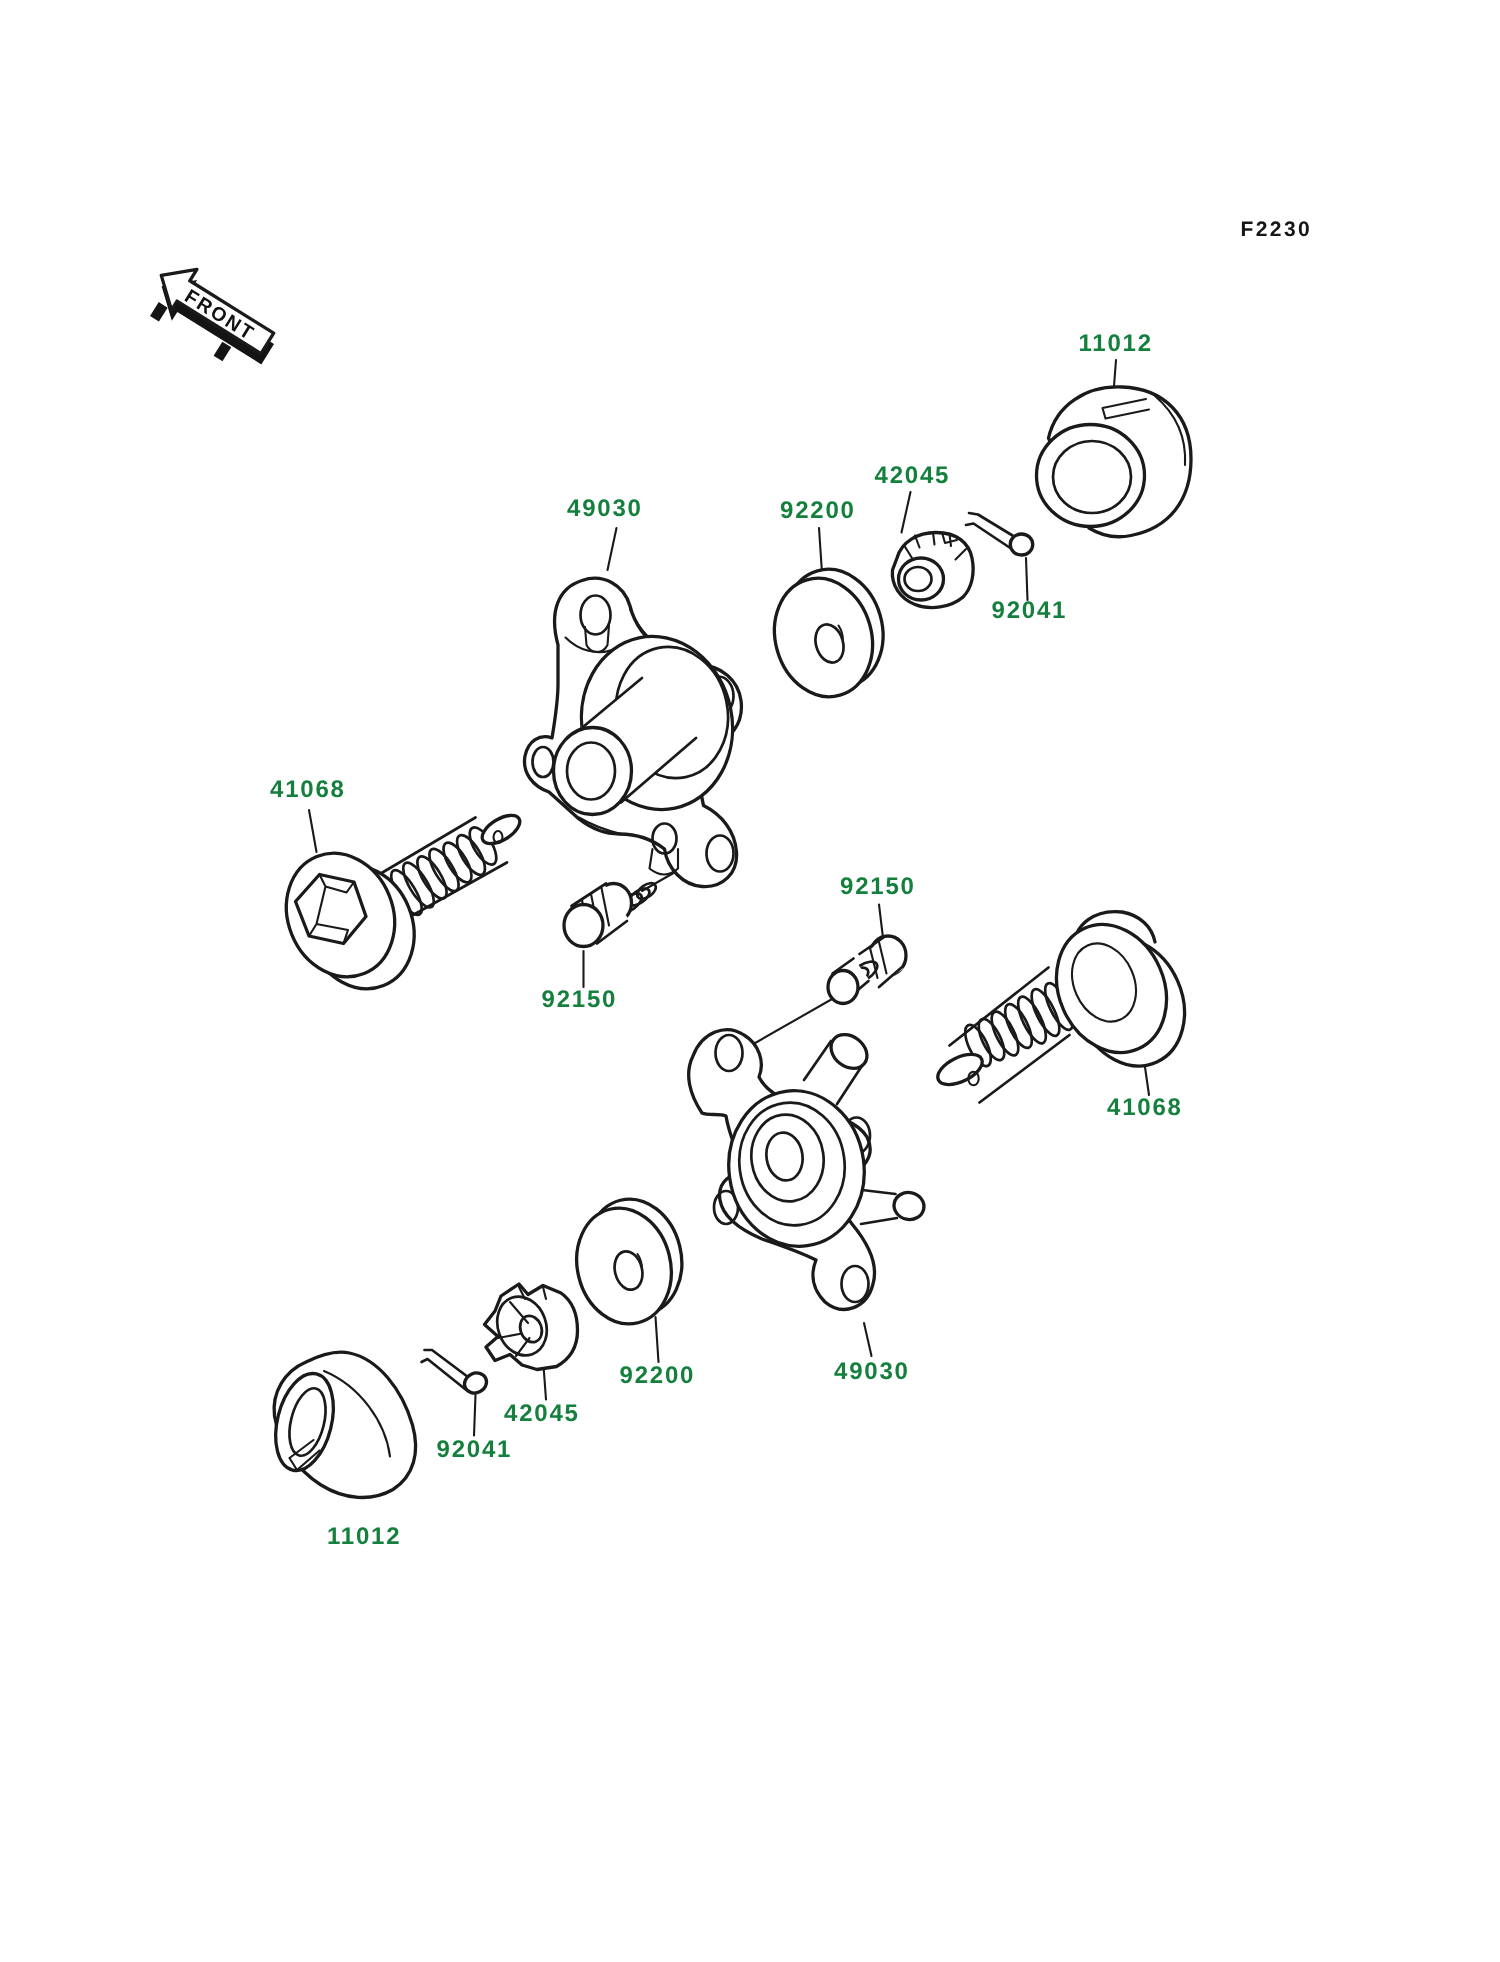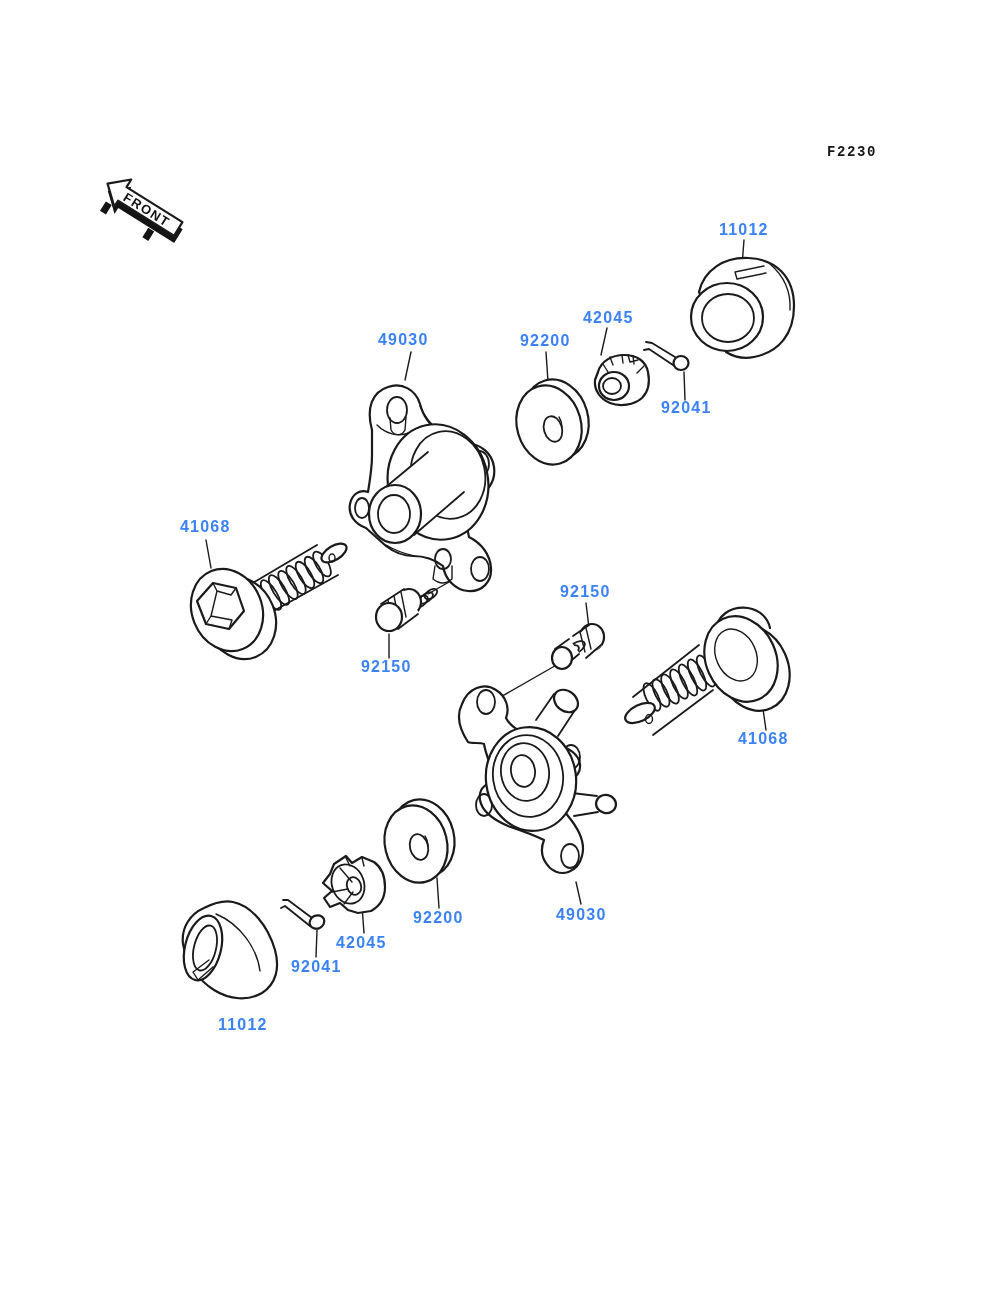--- a/index.html
+++ b/index.html
@@ -1,20 +1,20 @@
 <!DOCTYPE html>
 <html><head>
 <meta charset="utf-8">
 <style>
   html,body{margin:0;padding:0;background:#ffffff;}
   .stage{position:relative;width:1000px;height:1308px;background:#ffffff;overflow:hidden;
          font-family:"Liberation Sans",sans-serif;}
   .stage svg{position:absolute;left:0;top:0;}
   .lbl{position:absolute;font:700 16px/1 "Liberation Sans",sans-serif;letter-spacing:1.2px;
-       color:#3b82f6;white-space:nowrap;text-align:right;}
+       color:#15803d;white-space:nowrap;text-align:right;}
   .code{position:absolute;font:700 14px/1 "Liberation Sans",sans-serif;letter-spacing:1.6px;
         color:#161616;white-space:nowrap;}
   
   .s{fill:#ffffff;stroke:#1a1a1a;stroke-width:2.2;stroke-linejoin:round;stroke-linecap:round;}
   .t{fill:none;stroke:#1a1a1a;stroke-width:1.8;stroke-linejoin:round;stroke-linecap:round;}
   .d{fill:none;stroke:#1a1a1a;stroke-width:1.4;stroke-linejoin:round;stroke-linecap:round;}
   .ld{fill:none;stroke:#1a1a1a;stroke-width:1.4;stroke-linecap:round;}
   .m{fill:#ffffff;stroke:none;}
   .blk{fill:#141414;stroke:none;}
   .sign-text{font:700 13px "Liberation Sans",sans-serif;letter-spacing:1.5px;fill:#111111;}
@@ -200,21 +200,21 @@
   <g>
     <path class="s" d="M233,902 C252,906 268,926 275,950 C280,968 276,984 262,993 C248,1001 230,1000 214,990 C198,980 186,962 183,944 C181,928 190,914 204,908 C214,903 224,900 233,902 Z"></path>
     <ellipse class="s" cx="203" cy="948" rx="18" ry="33" transform="rotate(14 203 948)"></ellipse>
     <ellipse class="t" cx="205" cy="948" rx="11" ry="23" transform="rotate(14 205 948)"></ellipse>
     <path class="d" d="M216,914 C240,924 257,948 260,971"></path>
     <path class="d" d="M193,972 L209,960 M198,980 L213,967 M193,972 L198,980"></path>
   </g>
 
 </svg>
 
-<div class="code" style="left:827px;top:145px;font-family:Liberation Mono, monospace;">F2230</div>
+<div class="code" style="left:827px;top:145px;">F2230</div>
 
 <div class="lbl" style="left:719px;top:222px;">11012</div>
 <div class="lbl" style="left:583px;top:310px;">42045</div>
 <div class="lbl" style="left:520px;top:333px;">92200</div>
 <div class="lbl" style="left:378px;top:332px;">49030</div>
 <div class="lbl" style="left:661px;top:400px;">92041</div>
 <div class="lbl" style="left:180px;top:519px;">41068</div>
 <div class="lbl" style="left:361px;top:659px;">92150</div>
 <div class="lbl" style="left:560px;top:584px;">92150</div>
 <div class="lbl" style="left:738px;top:731px;">41068</div>

